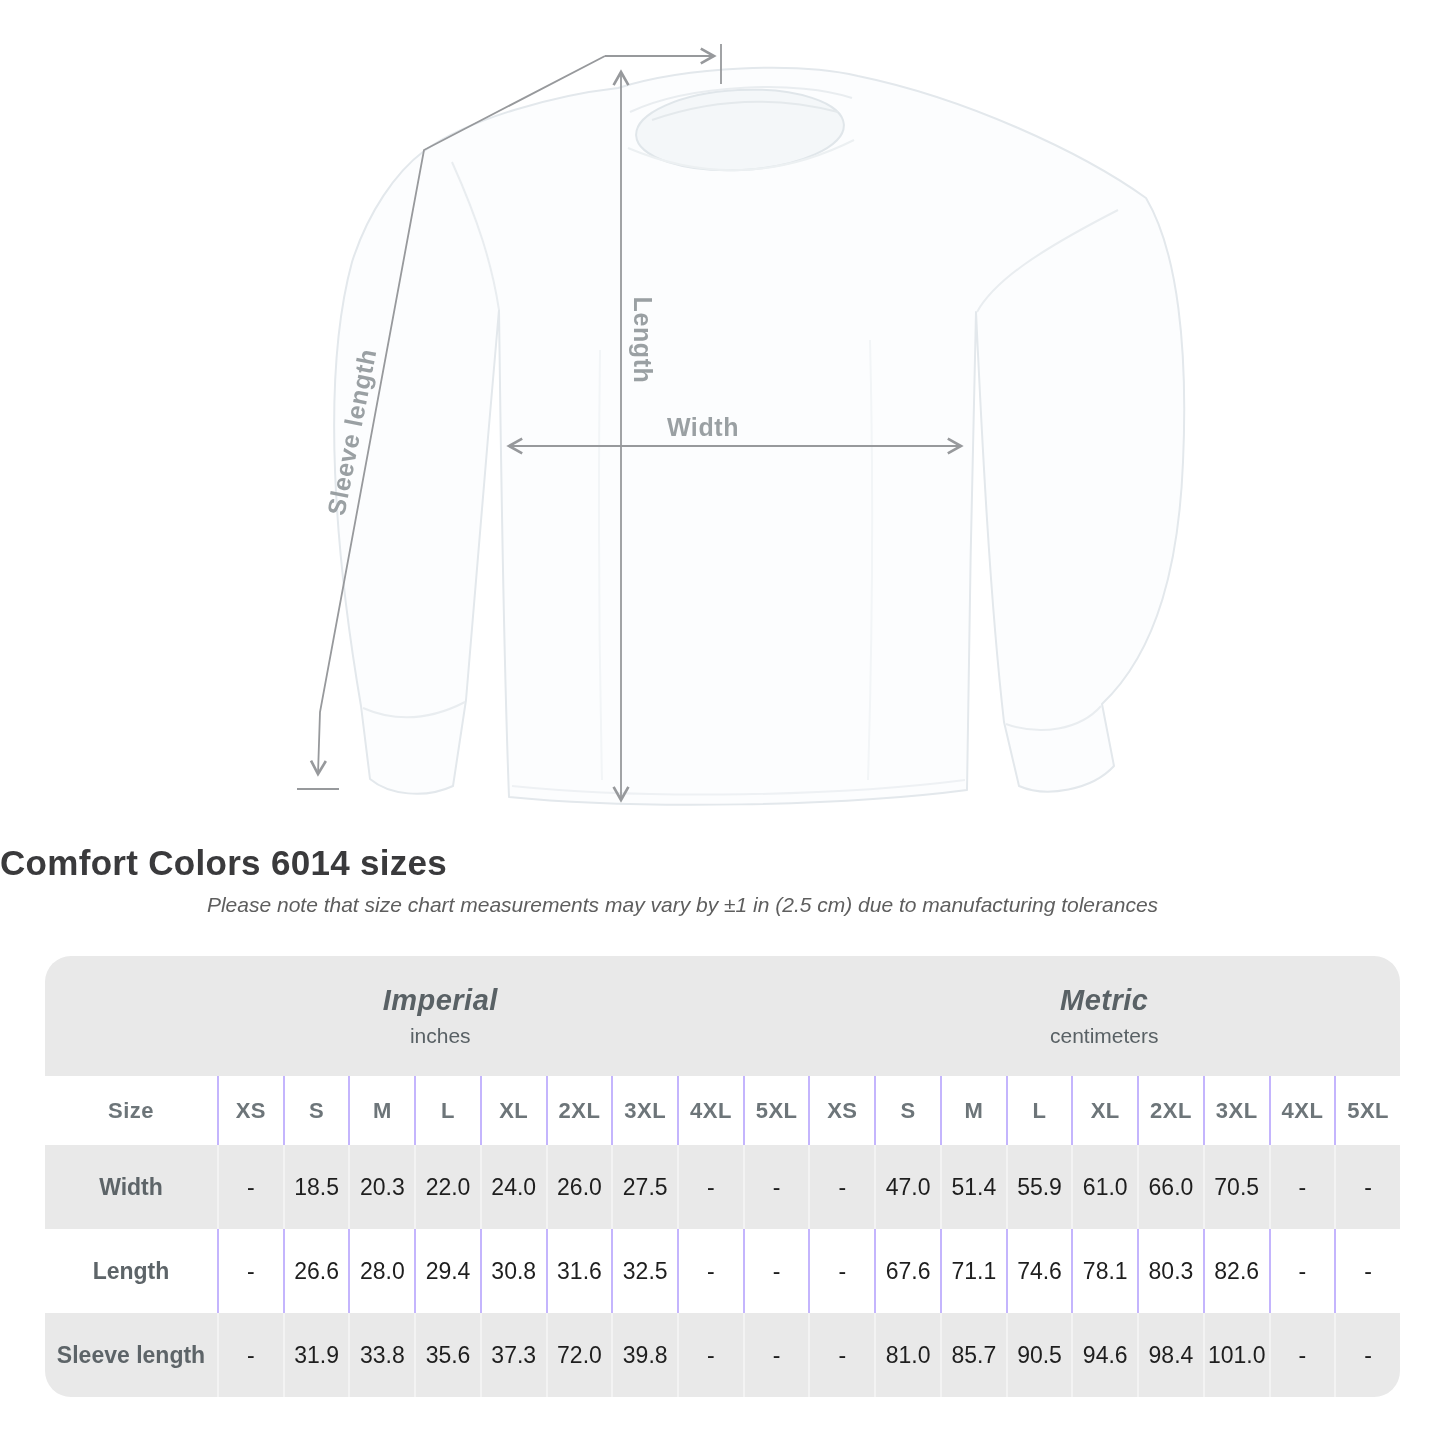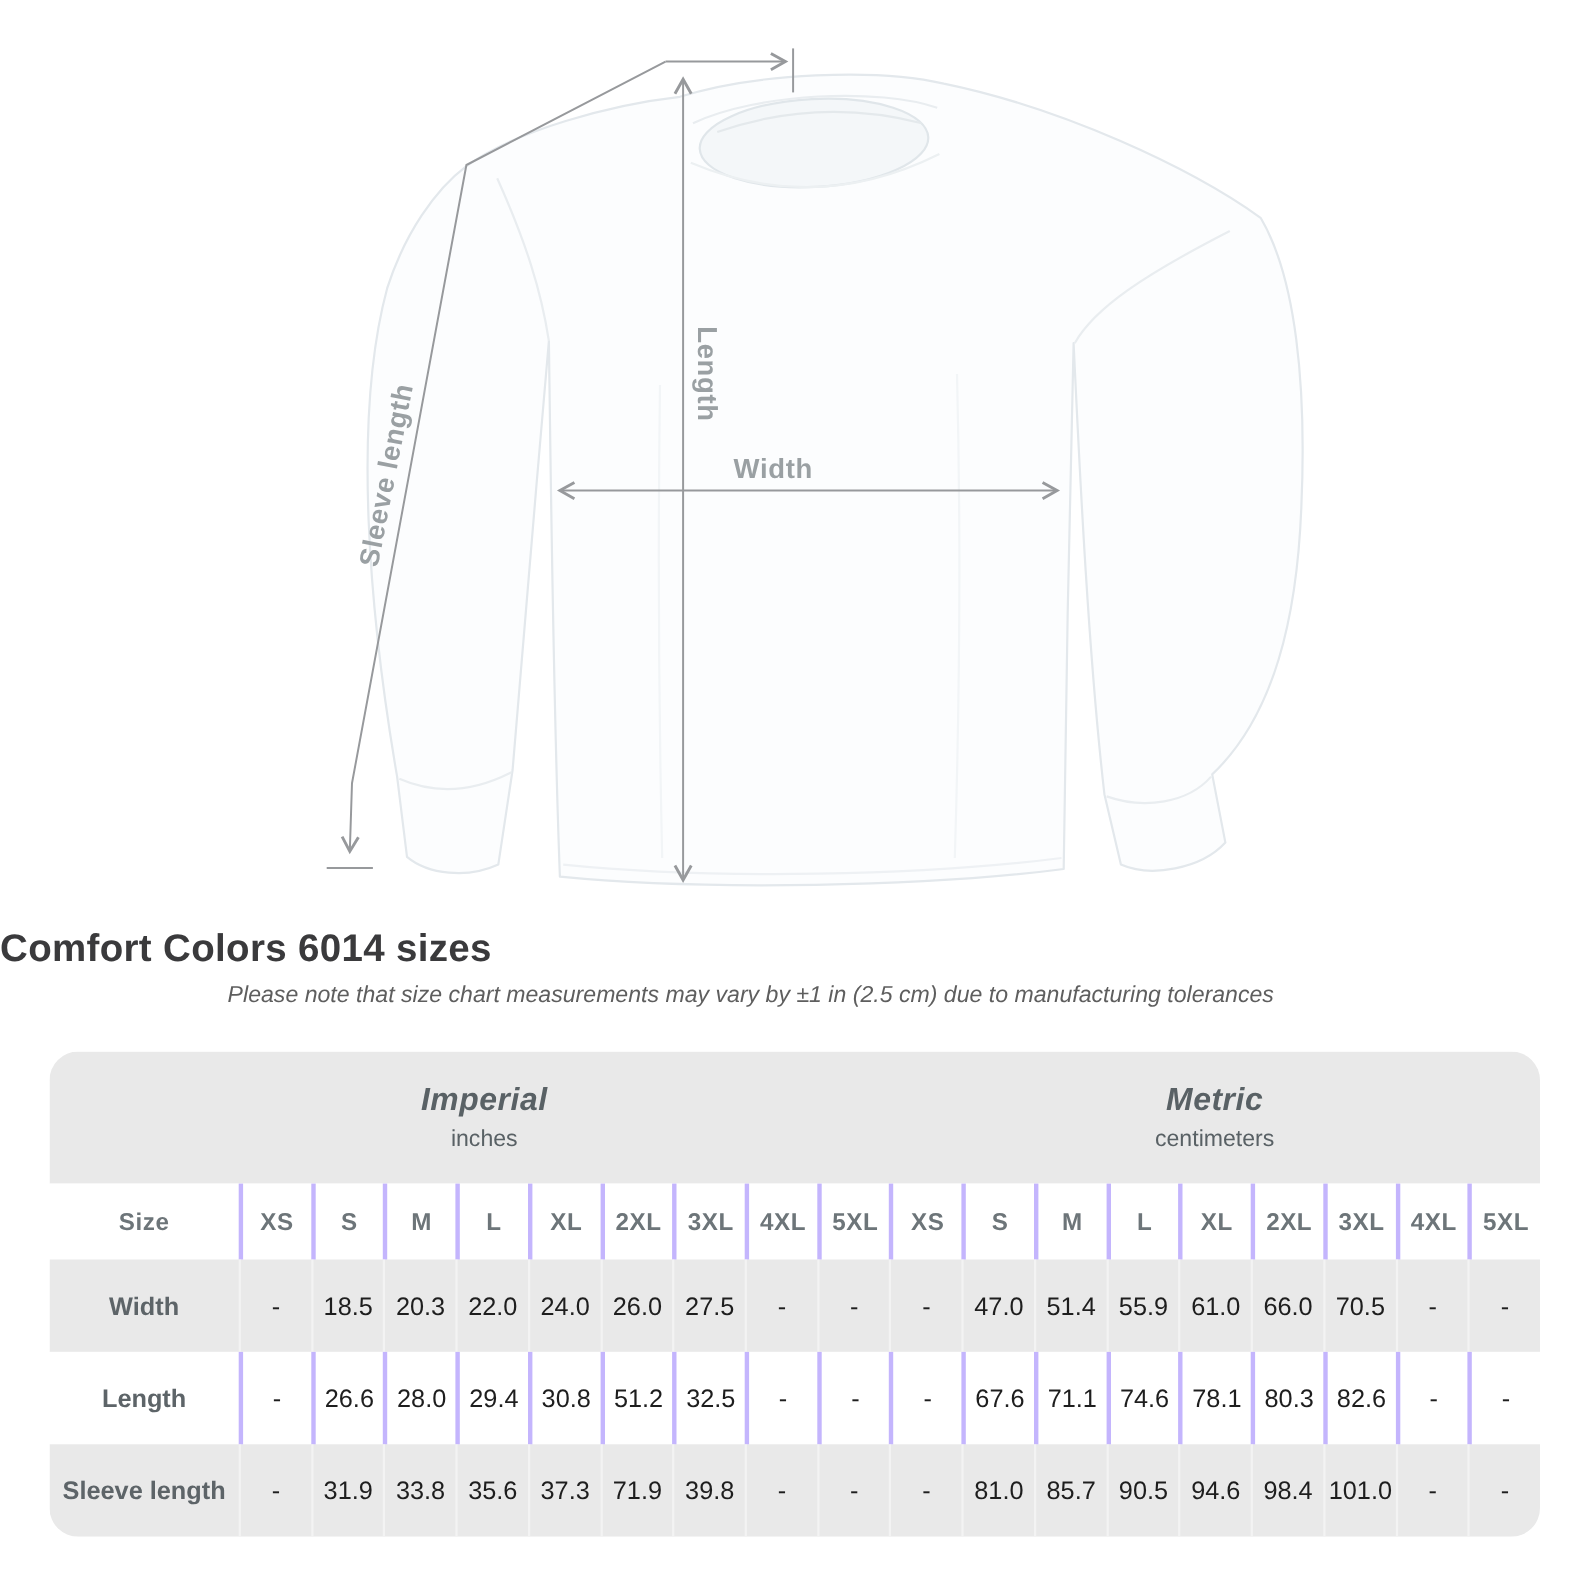--- a/index.html
+++ b/index.html
@@ -29,21 +29,21 @@
   .banner-imperial{grid-column:1 / span 10;padding-left:27px;}
   .banner-metric{grid-column:11 / span 9;}
   .banner-name{font-size:29px;font-weight:bold;font-style:italic;color:#596165;letter-spacing:.5px;}
   .banner-unit{font-size:21px;color:#596165;}
 
   .size-row{height:69px;}
   .data-row{height:84px;}
   .white-row{background:#ffffff;}
   .gray-row{background:#e9e9e9;}
   .cell{display:flex;align-items:center;justify-content:center;}
-  .white-row .cell:not(:first-child){border-left:4px solid #c4b5fd;}
+  .white-row .cell:not(:first-child){border-left:2px solid #c4b5fd;}
   .gray-row .cell:not(:first-child){border-left:2px solid #f3f3f3;}
   .white-row .metric-start{border-left-width:5px;border-left-color:#dbdbdb;}
   .gray-row .metric-start{border-left-width:5px;border-left-color:#f5f5f5;}
 
   .size-head{font-weight:bold;font-size:22px;color:#6d7579;letter-spacing:.5px;}
   .row-label{font-weight:bold;font-size:23px;color:#5d6468;}
   .value{font-size:23px;color:#1e1e1e;}
 </style>
 </head>
 <body>
@@ -168,42 +168,42 @@
           <div class="cell value">-</div>
           <div class="cell value">-</div>
         </div>
         <div class="trow data-row white-row">
           <div class="cell row-label">Length</div>
           <div class="cell value">-</div>
           <div class="cell value">26.6</div>
           <div class="cell value">28.0</div>
           <div class="cell value">29.4</div>
           <div class="cell value">30.8</div>
-          <div class="cell value">51.2</div>
+          <div class="cell value">31.6</div>
           <div class="cell value">32.5</div>
           <div class="cell value">-</div>
           <div class="cell value">-</div>
           <div class="cell value metric-start">-</div>
           <div class="cell value">67.6</div>
           <div class="cell value">71.1</div>
           <div class="cell value">74.6</div>
           <div class="cell value">78.1</div>
           <div class="cell value">80.3</div>
           <div class="cell value">82.6</div>
           <div class="cell value">-</div>
           <div class="cell value">-</div>
         </div>
         <div class="trow data-row gray-row">
           <div class="cell row-label">Sleeve length</div>
           <div class="cell value">-</div>
           <div class="cell value">31.9</div>
           <div class="cell value">33.8</div>
           <div class="cell value">35.6</div>
           <div class="cell value">37.3</div>
-          <div class="cell value">71.9</div>
+          <div class="cell value">72.0</div>
           <div class="cell value">39.8</div>
           <div class="cell value">-</div>
           <div class="cell value">-</div>
           <div class="cell value metric-start">-</div>
           <div class="cell value">81.0</div>
           <div class="cell value">85.7</div>
           <div class="cell value">90.5</div>
           <div class="cell value">94.6</div>
           <div class="cell value">98.4</div>
           <div class="cell value">101.0</div>

